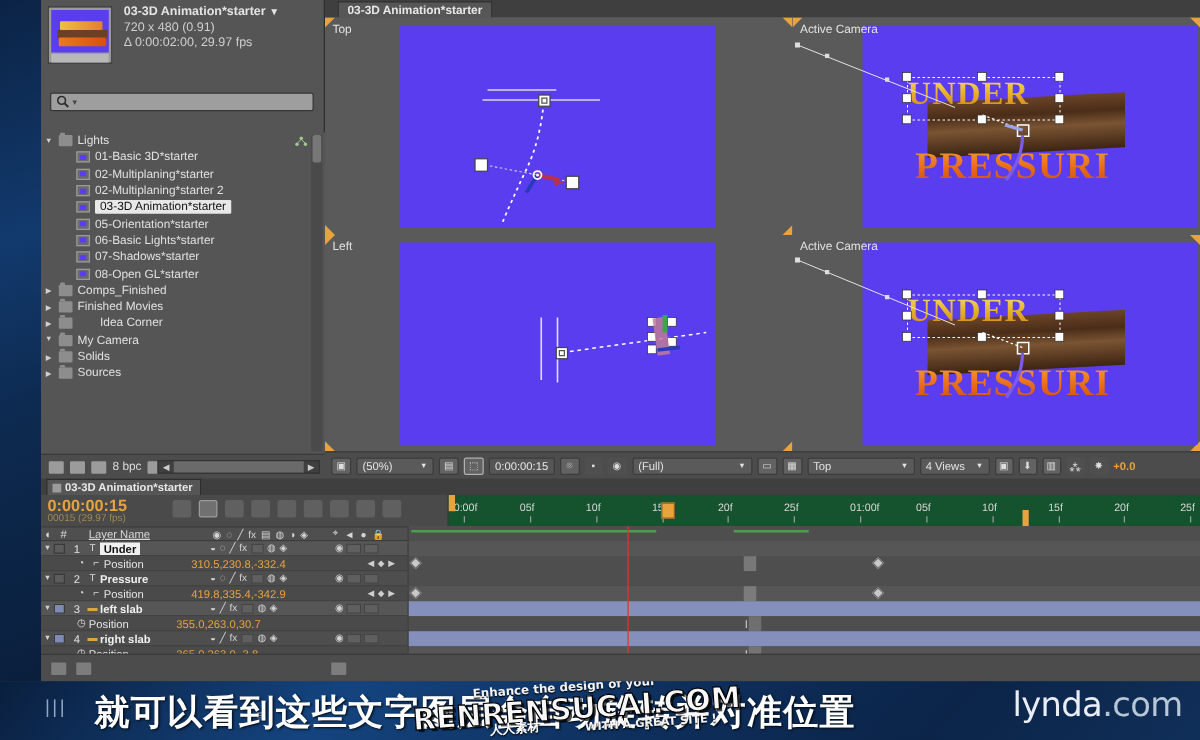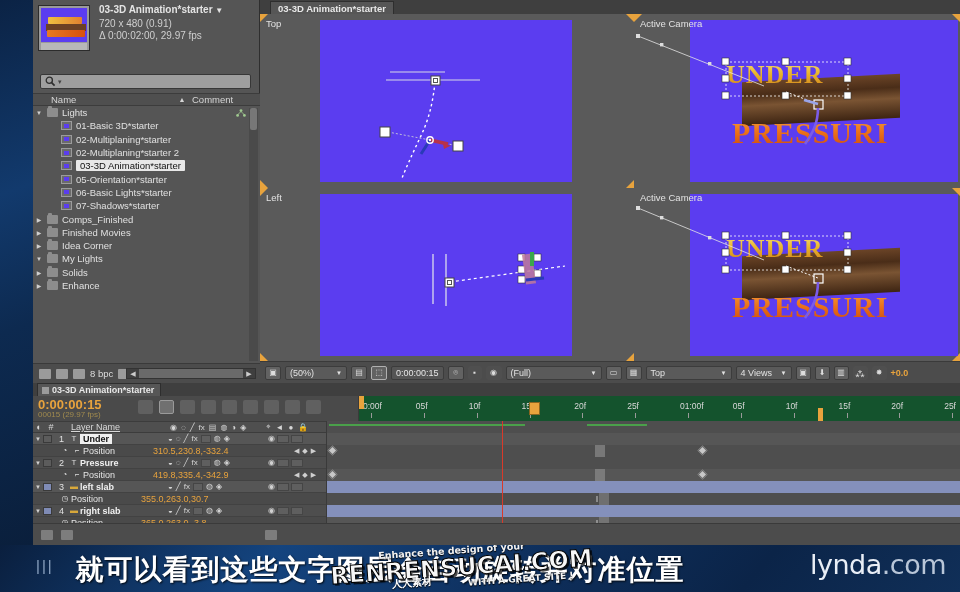--- a/index.html
+++ b/index.html
@@ -258,25 +258,20 @@
 
       <div class="searchbar">
         <svg width="11" height="11" viewBox="0 0 11 11">
           <circle cx="4.3" cy="4.3" r="3.1" fill="none" stroke="#2e2e2e" stroke-width="1.3"></circle>
           <line x1="6.6" y1="6.6" x2="9.6" y2="9.6" stroke="#2e2e2e" stroke-width="1.6"></line>
         </svg>
         <span style="font-size:7px;color:#444;margin-left:2px;">▾</span>
         <input class="search-input" placeholder="" style="">
       </div>
 
-      <div class="col-head">
-        <div class="c-name">Name</div>
-        <div class="c-sort">▲</div>
-        <div class="c-comment">Comment</div>
-      </div>
 
       <div class="filelist" id="filelist">
           <div class="row">
             <span class="tw">▼</span>
             <span class="indent0" style="display:flex;align-items:center;">
               <span class="ic-folder"></span>
               <span class="lbl">Lights</span>
             </span>
           </div>
           <div class="row">
@@ -322,59 +317,66 @@
             </span>
           </div>
           <div class="row">
             <span class="tw"></span>
             <span class="indent1" style="display:flex;align-items:center;">
               <span class="ic-comp"></span>
               <span class="lbl">07-Shadows*starter</span>
             </span>
           </div>
           <div class="row">
+            <span class="tw"></span>
+            <span class="indent1" style="display:flex;align-items:center;">
+              <span class="ic-comp"></span>
+              <span class="lbl">08-Open GL*starter</span>
+            </span>
+          </div>
+          <div class="row">
             <span class="tw">▶</span>
             <span class="indent0" style="display:flex;align-items:center;">
               <span class="ic-folder"></span>
               <span class="lbl">Comps_Finished</span>
             </span>
           </div>
           <div class="row">
             <span class="tw">▶</span>
             <span class="indent0" style="display:flex;align-items:center;">
               <span class="ic-folder"></span>
               <span class="lbl">Finished Movies</span>
             </span>
           </div>
           <div class="row">
             <span class="tw">▶</span>
-            <span class="indent0" style="display:flex;align-items:center;">
+            <span class="indent0" style="display:flex;align-items:center;gap:18px;">
               <span class="ic-folder"></span>
               <span class="lbl">Idea Corner</span>
             </span>
           </div>
           <div class="row">
             <span class="tw">▼</span>
             <span class="indent0" style="display:flex;align-items:center;">
               <span class="ic-folder"></span>
-              <span class="lbl">My Lights</span>
+              <span class="lbl">My Camera</span>
             </span>
           </div>
           <div class="row">
             <span class="tw">▶</span>
             <span class="indent0" style="display:flex;align-items:center;">
               <span class="ic-folder"></span>
               <span class="lbl">Solids</span>
             </span>
           </div>
           <div class="row">
             <span class="tw">▶</span>
             <span class="indent0" style="display:flex;align-items:center;">
               <span class="ic-folder"></span>
-              <span class="lbl">Enhance</span>
+              <span class="lbl">Sources</span>
             </span>
           </div>
         </div>
       <svg class="net-ic" viewBox="0 0 10 8">
         <circle cx="5" cy="1.6" r="1.4" fill="#9fc98f"></circle>
           <circle cx="1.6" cy="6.4" r="1.4" fill="#9fc98f"></circle>
         <circle cx="8.4" cy="6.4" r="1.4" fill="#9fc98f"></circle>
         <line x1="5" y1="2.5" x2="1.8" y2="5.6" stroke="#9fc98f" stroke-width="0.8"></line>
         <line x1="5" y1="2.5" x2="8.2" y2="5.6" stroke="#9fc98f" stroke-width="0.8"></line>
       </svg>

